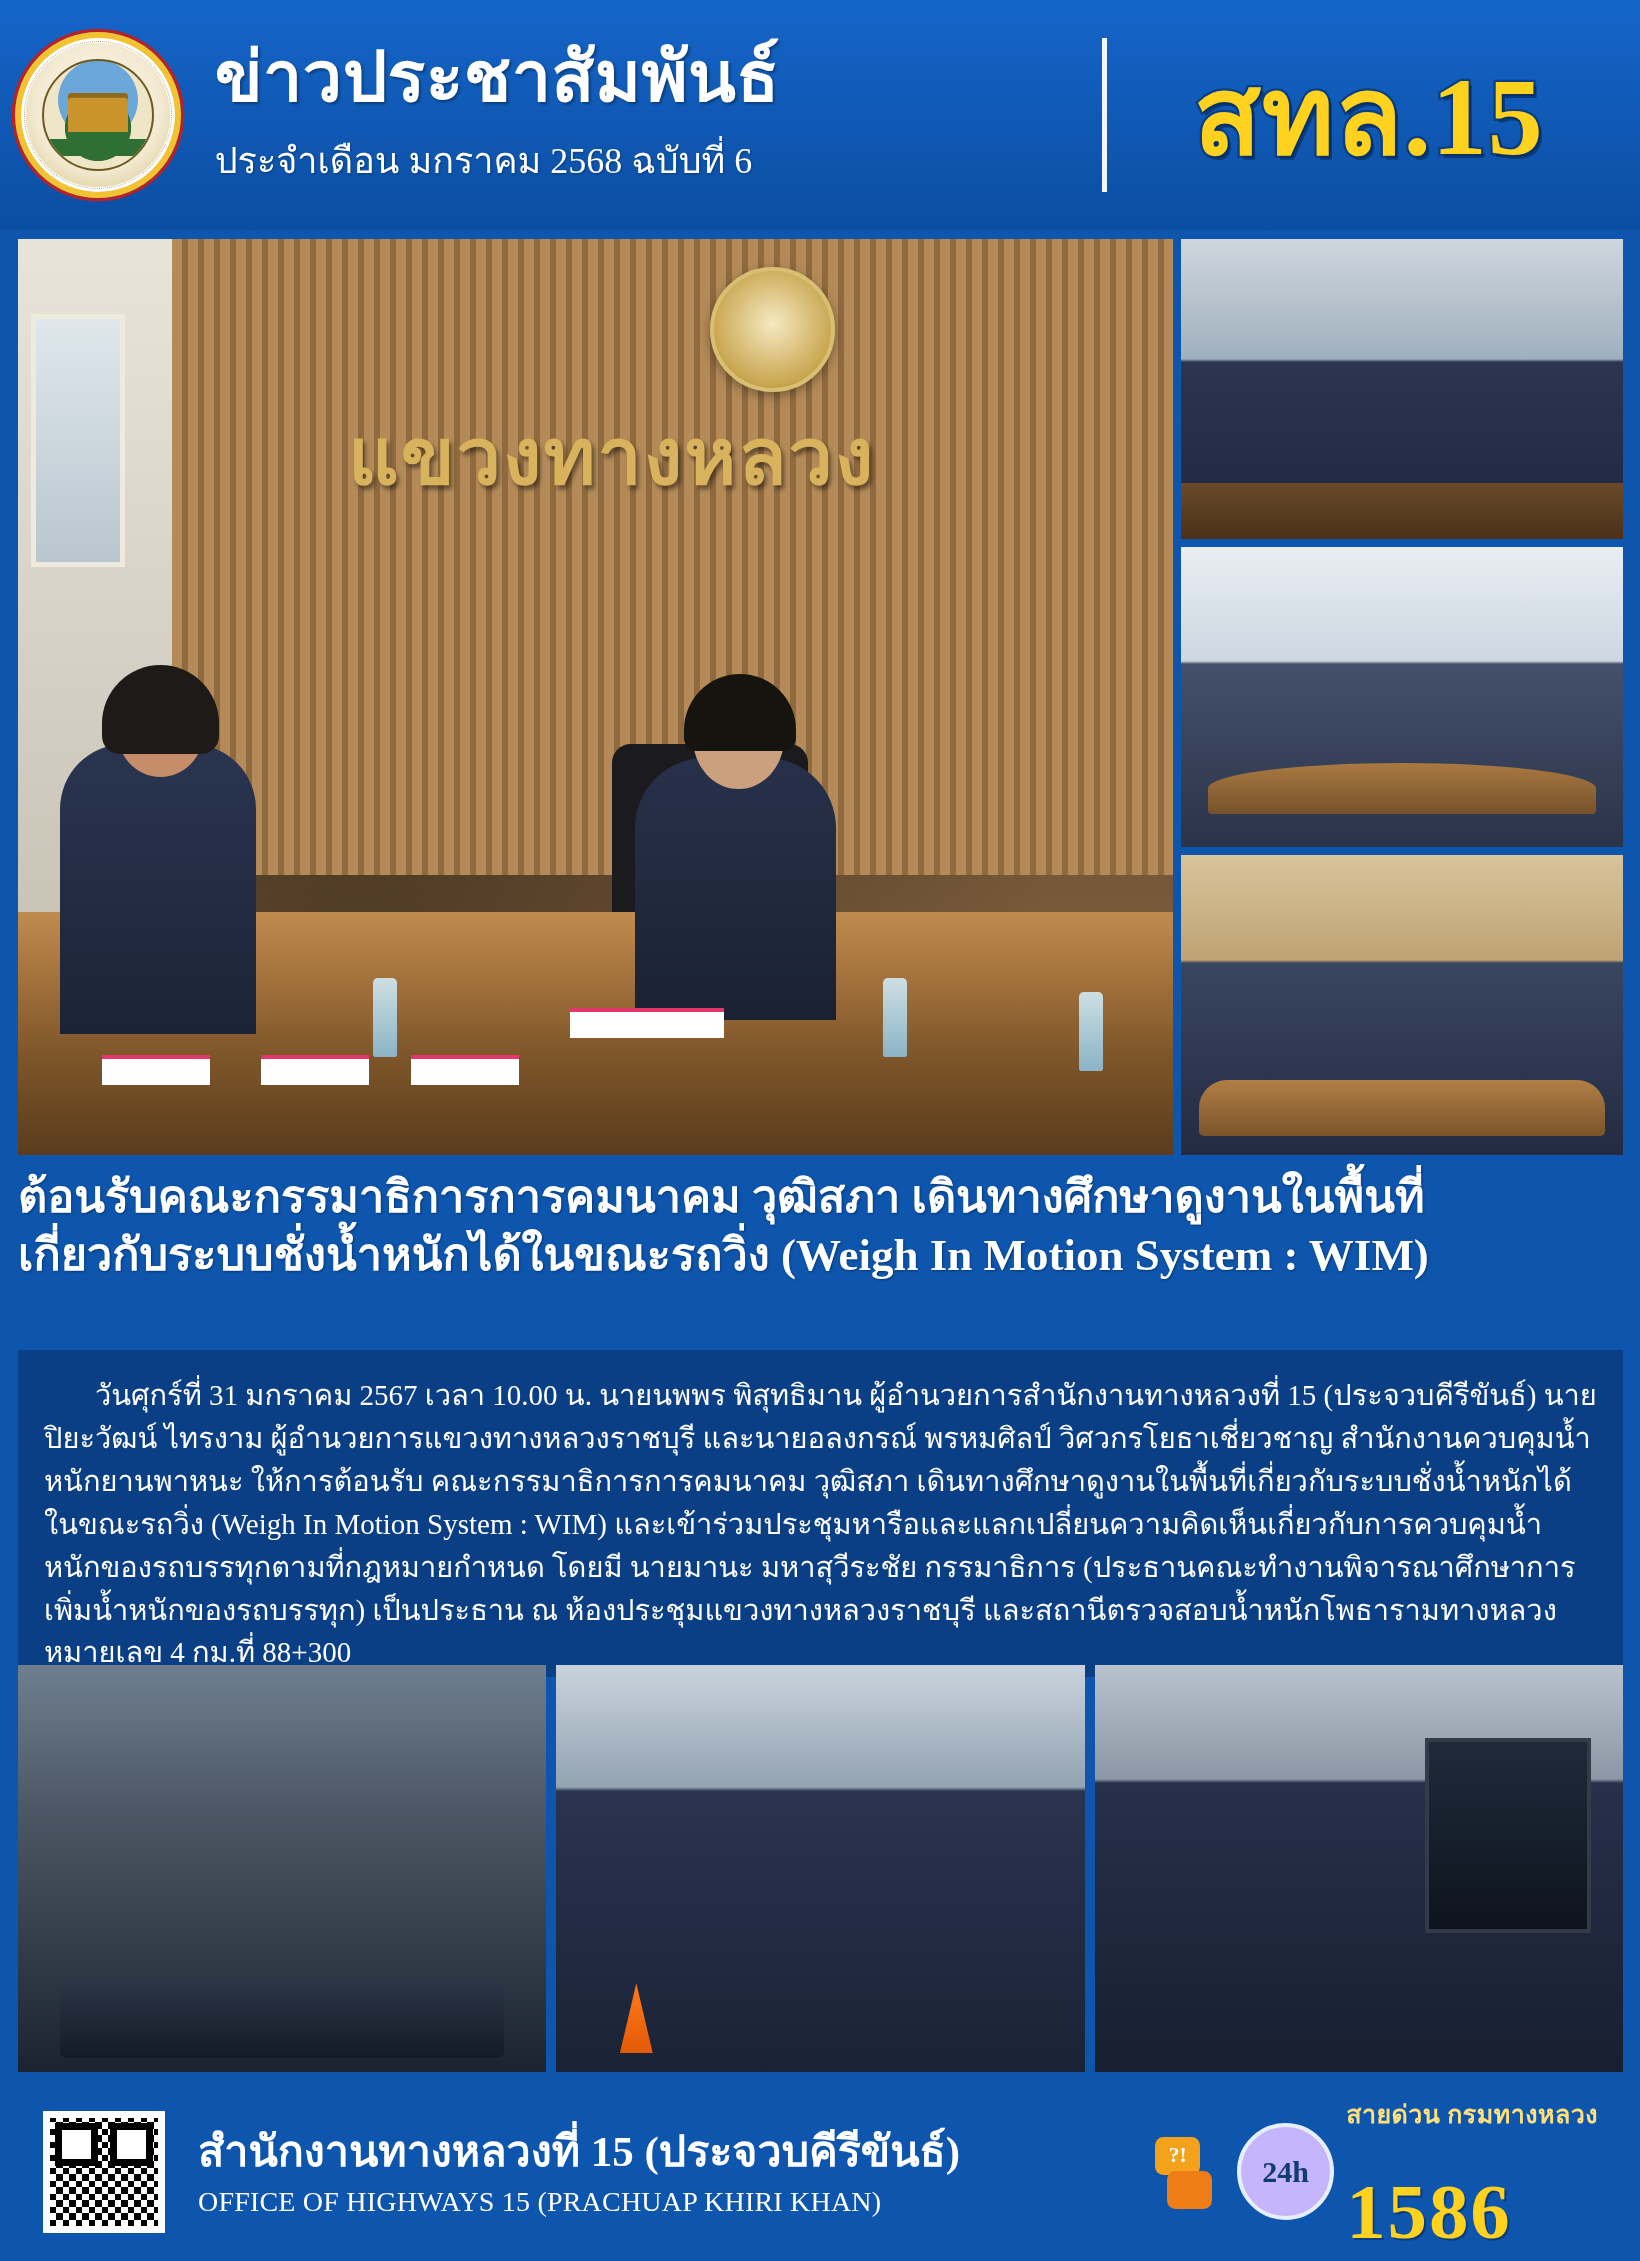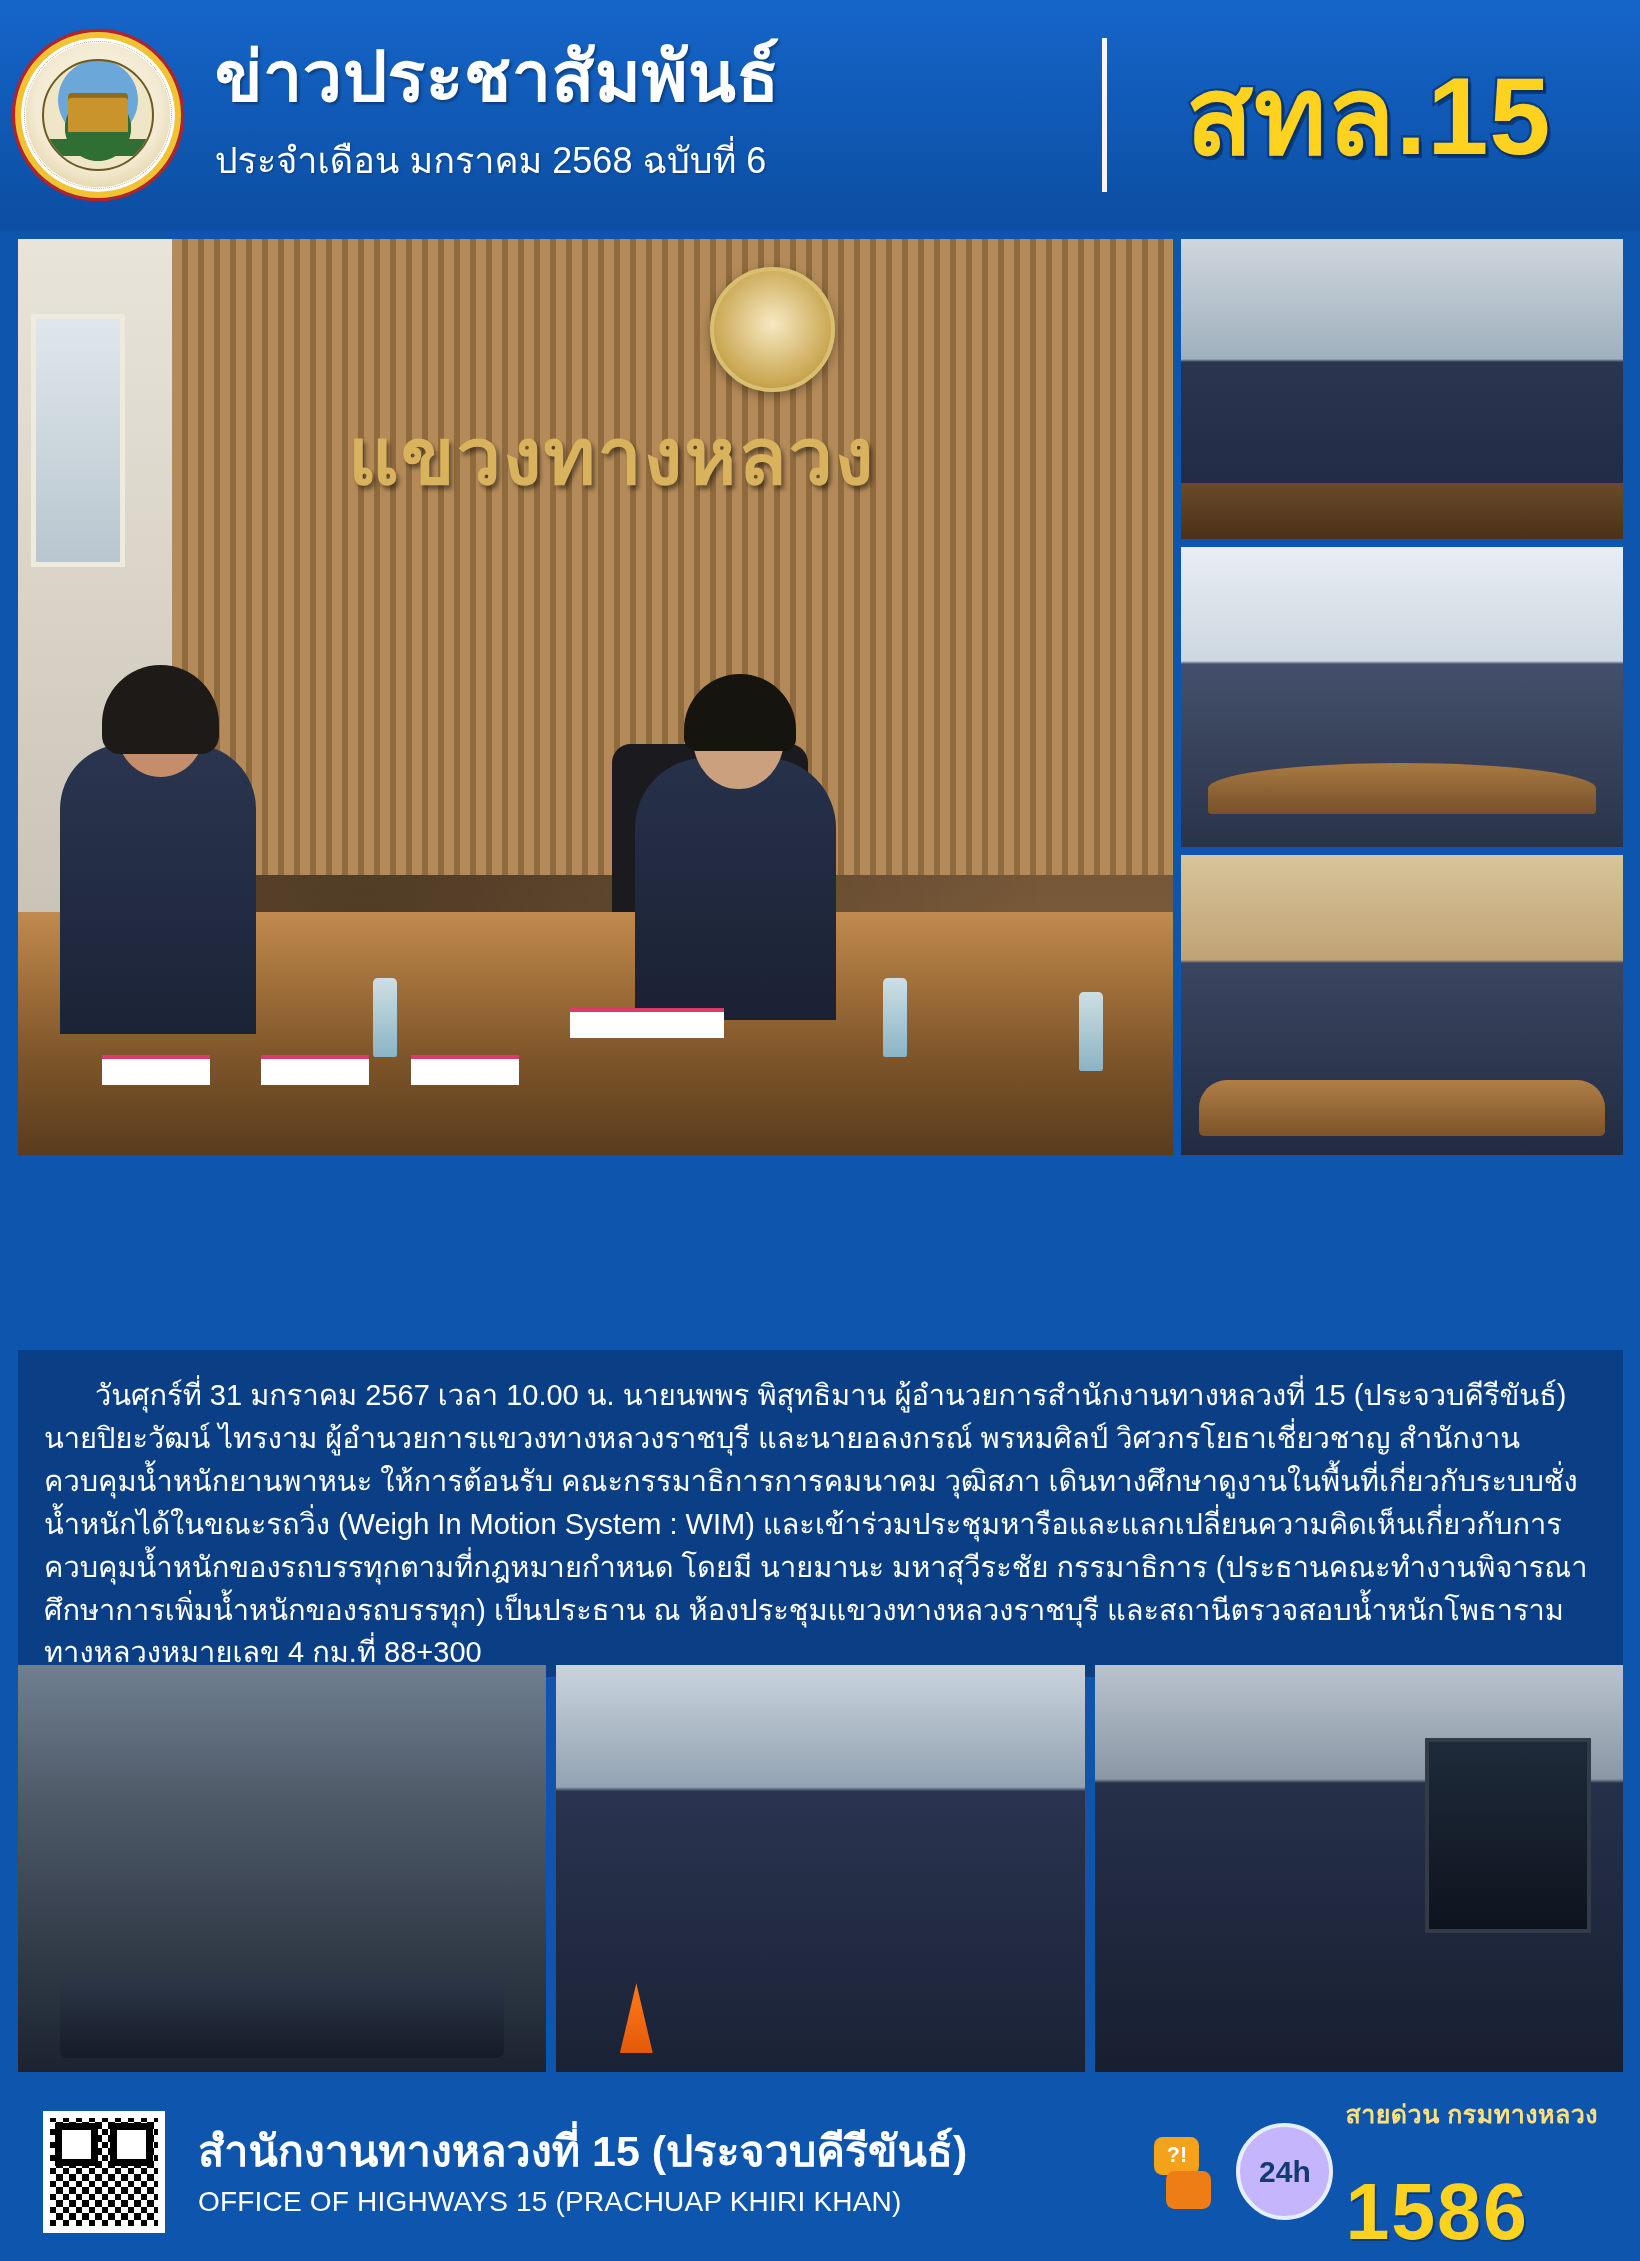--- a/index.html
+++ b/index.html
@@ -11,20 +11,21 @@
     width: 1640px;
     height: 2261px;
     font-family: "Liberation Sans", sans-serif;
     overflow: hidden;
     position: relative;
   }
   .page {
     position: absolute;
     inset: 0;
     background: #0d55ad;
+    font-family: Liberation Serif, serif;
   }
 
   
   .header {
     position: absolute;
     left: 0; top: 0;
     width: 1640px;
     height: 230px;
     background: linear-gradient(180deg, #1565c9 0%, #0b4ea2 100%);
     display: flex;
@@ -440,20 +441,24 @@
       </div>
       <div class="photo side-photo sp2">
         <div class="cap">ภาพรวมห้องประชุม</div>
       </div>
       <div class="photo side-photo sp3">
         <div class="cap">ถ่ายภาพหมู่ร่วมกัน</div>
       </div>
     </div>
   </div>
 
+  <div class="headline">
+    <span class="l1">ต้อนรับคณะกรรมาธิการการคมนาคม วุฒิสภา เดินทางศึกษาดูงานในพื้นที่</span>
+    <span class="l2">เกี่ยวกับระบบชั่งน้ำหนักได้ในขณะรถวิ่ง (Weigh In Motion System : WIM)</span>
+  </div>
 
   <div class="body-box">
     <p>วันศุกร์ที่ 31 มกราคม 2567 เวลา 10.00 น. นายนพพร พิสุทธิมาน ผู้อำนวยการสำนักงานทางหลวงที่ 15 (ประจวบคีรีขันธ์) นายปิยะวัฒน์ ไทรงาม ผู้อำนวยการแขวงทางหลวงราชบุรี และนายอลงกรณ์ พรหมศิลป์ วิศวกรโยธาเชี่ยวชาญ สำนักงานควบคุมน้ำหนักยานพาหนะ ให้การต้อนรับ คณะกรรมาธิการการคมนาคม วุฒิสภา เดินทางศึกษาดูงานในพื้นที่เกี่ยวกับระบบชั่งน้ำหนักได้ในขณะรถวิ่ง (Weigh In Motion System : WIM) และเข้าร่วมประชุมหารือและแลกเปลี่ยนความคิดเห็นเกี่ยวกับการควบคุมน้ำหนักของรถบรรทุกตามที่กฎหมายกำหนด โดยมี นายมานะ มหาสุวีระชัย กรรมาธิการ (ประธานคณะทำงานพิจารณาศึกษาการเพิ่มน้ำหนักของรถบรรทุก) เป็นประธาน ณ ห้องประชุมแขวงทางหลวงราชบุรี และสถานีตรวจสอบน้ำหนักโพธารามทางหลวงหมายเลข 4 กม.ที่ 88+300</p>
   </div>
 
   <div class="photos-bottom">
     <div class="photo bp1">
       <div class="cap">ตรวจสอบระบบควบคุม</div>
     </div>
     <div class="photo bp2">

